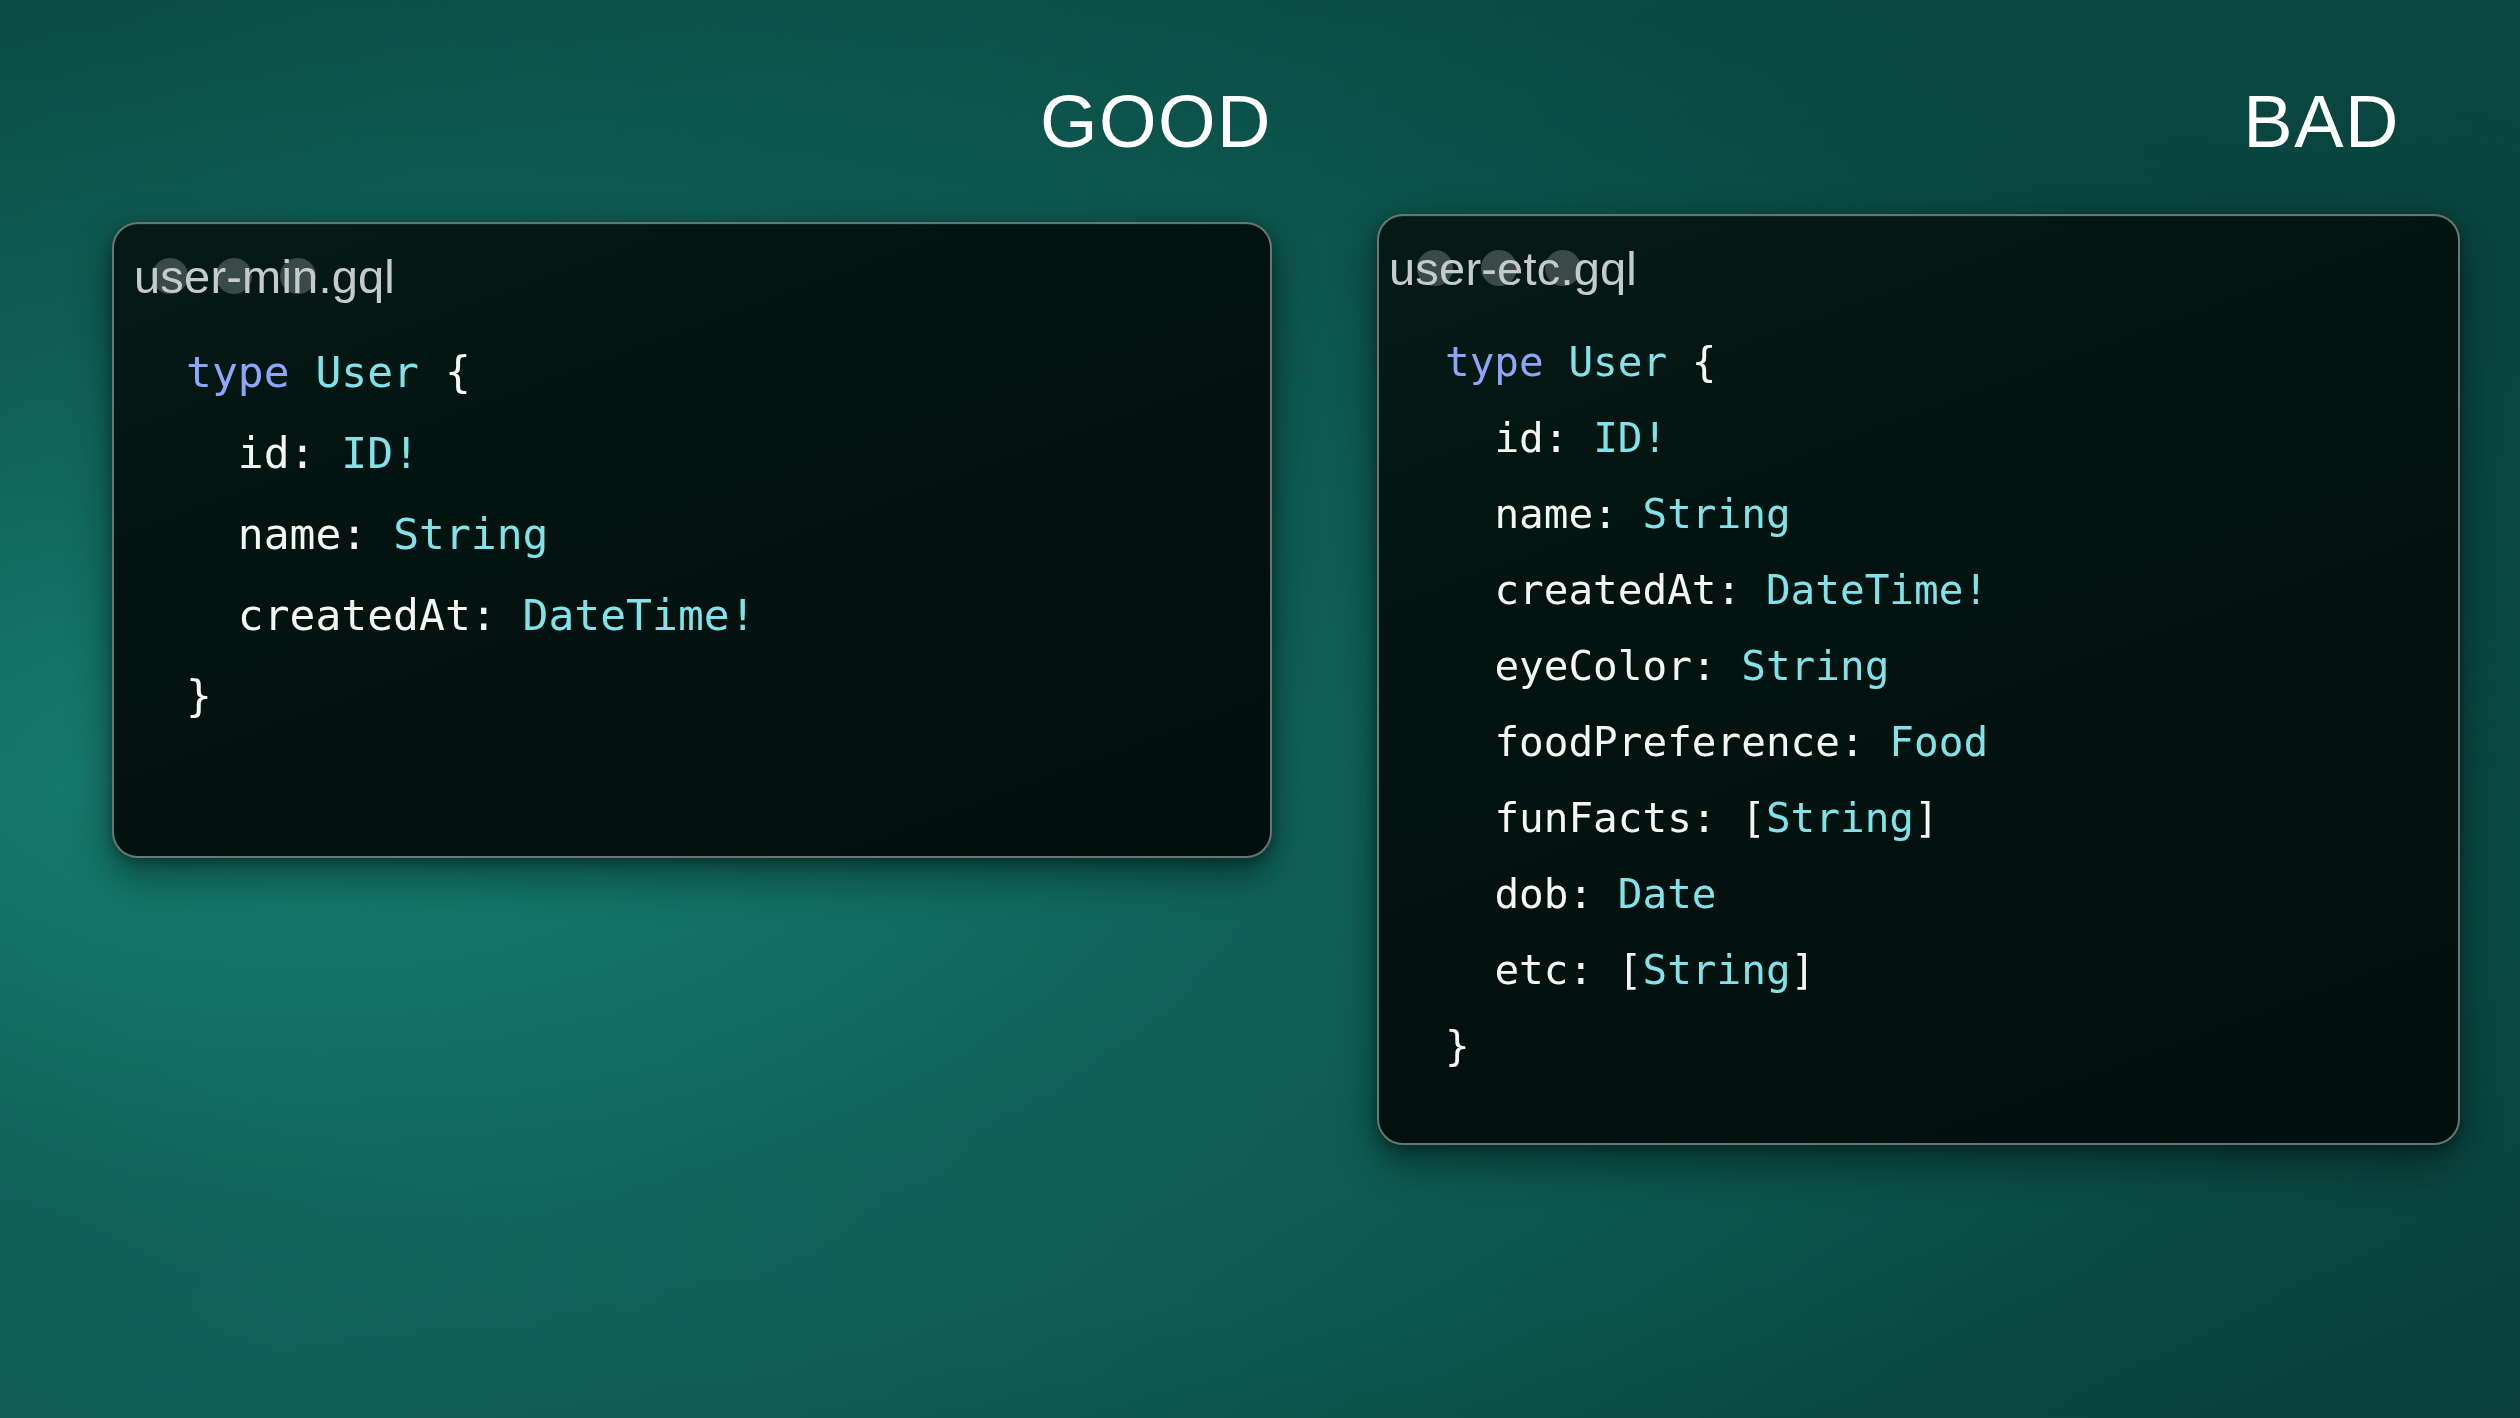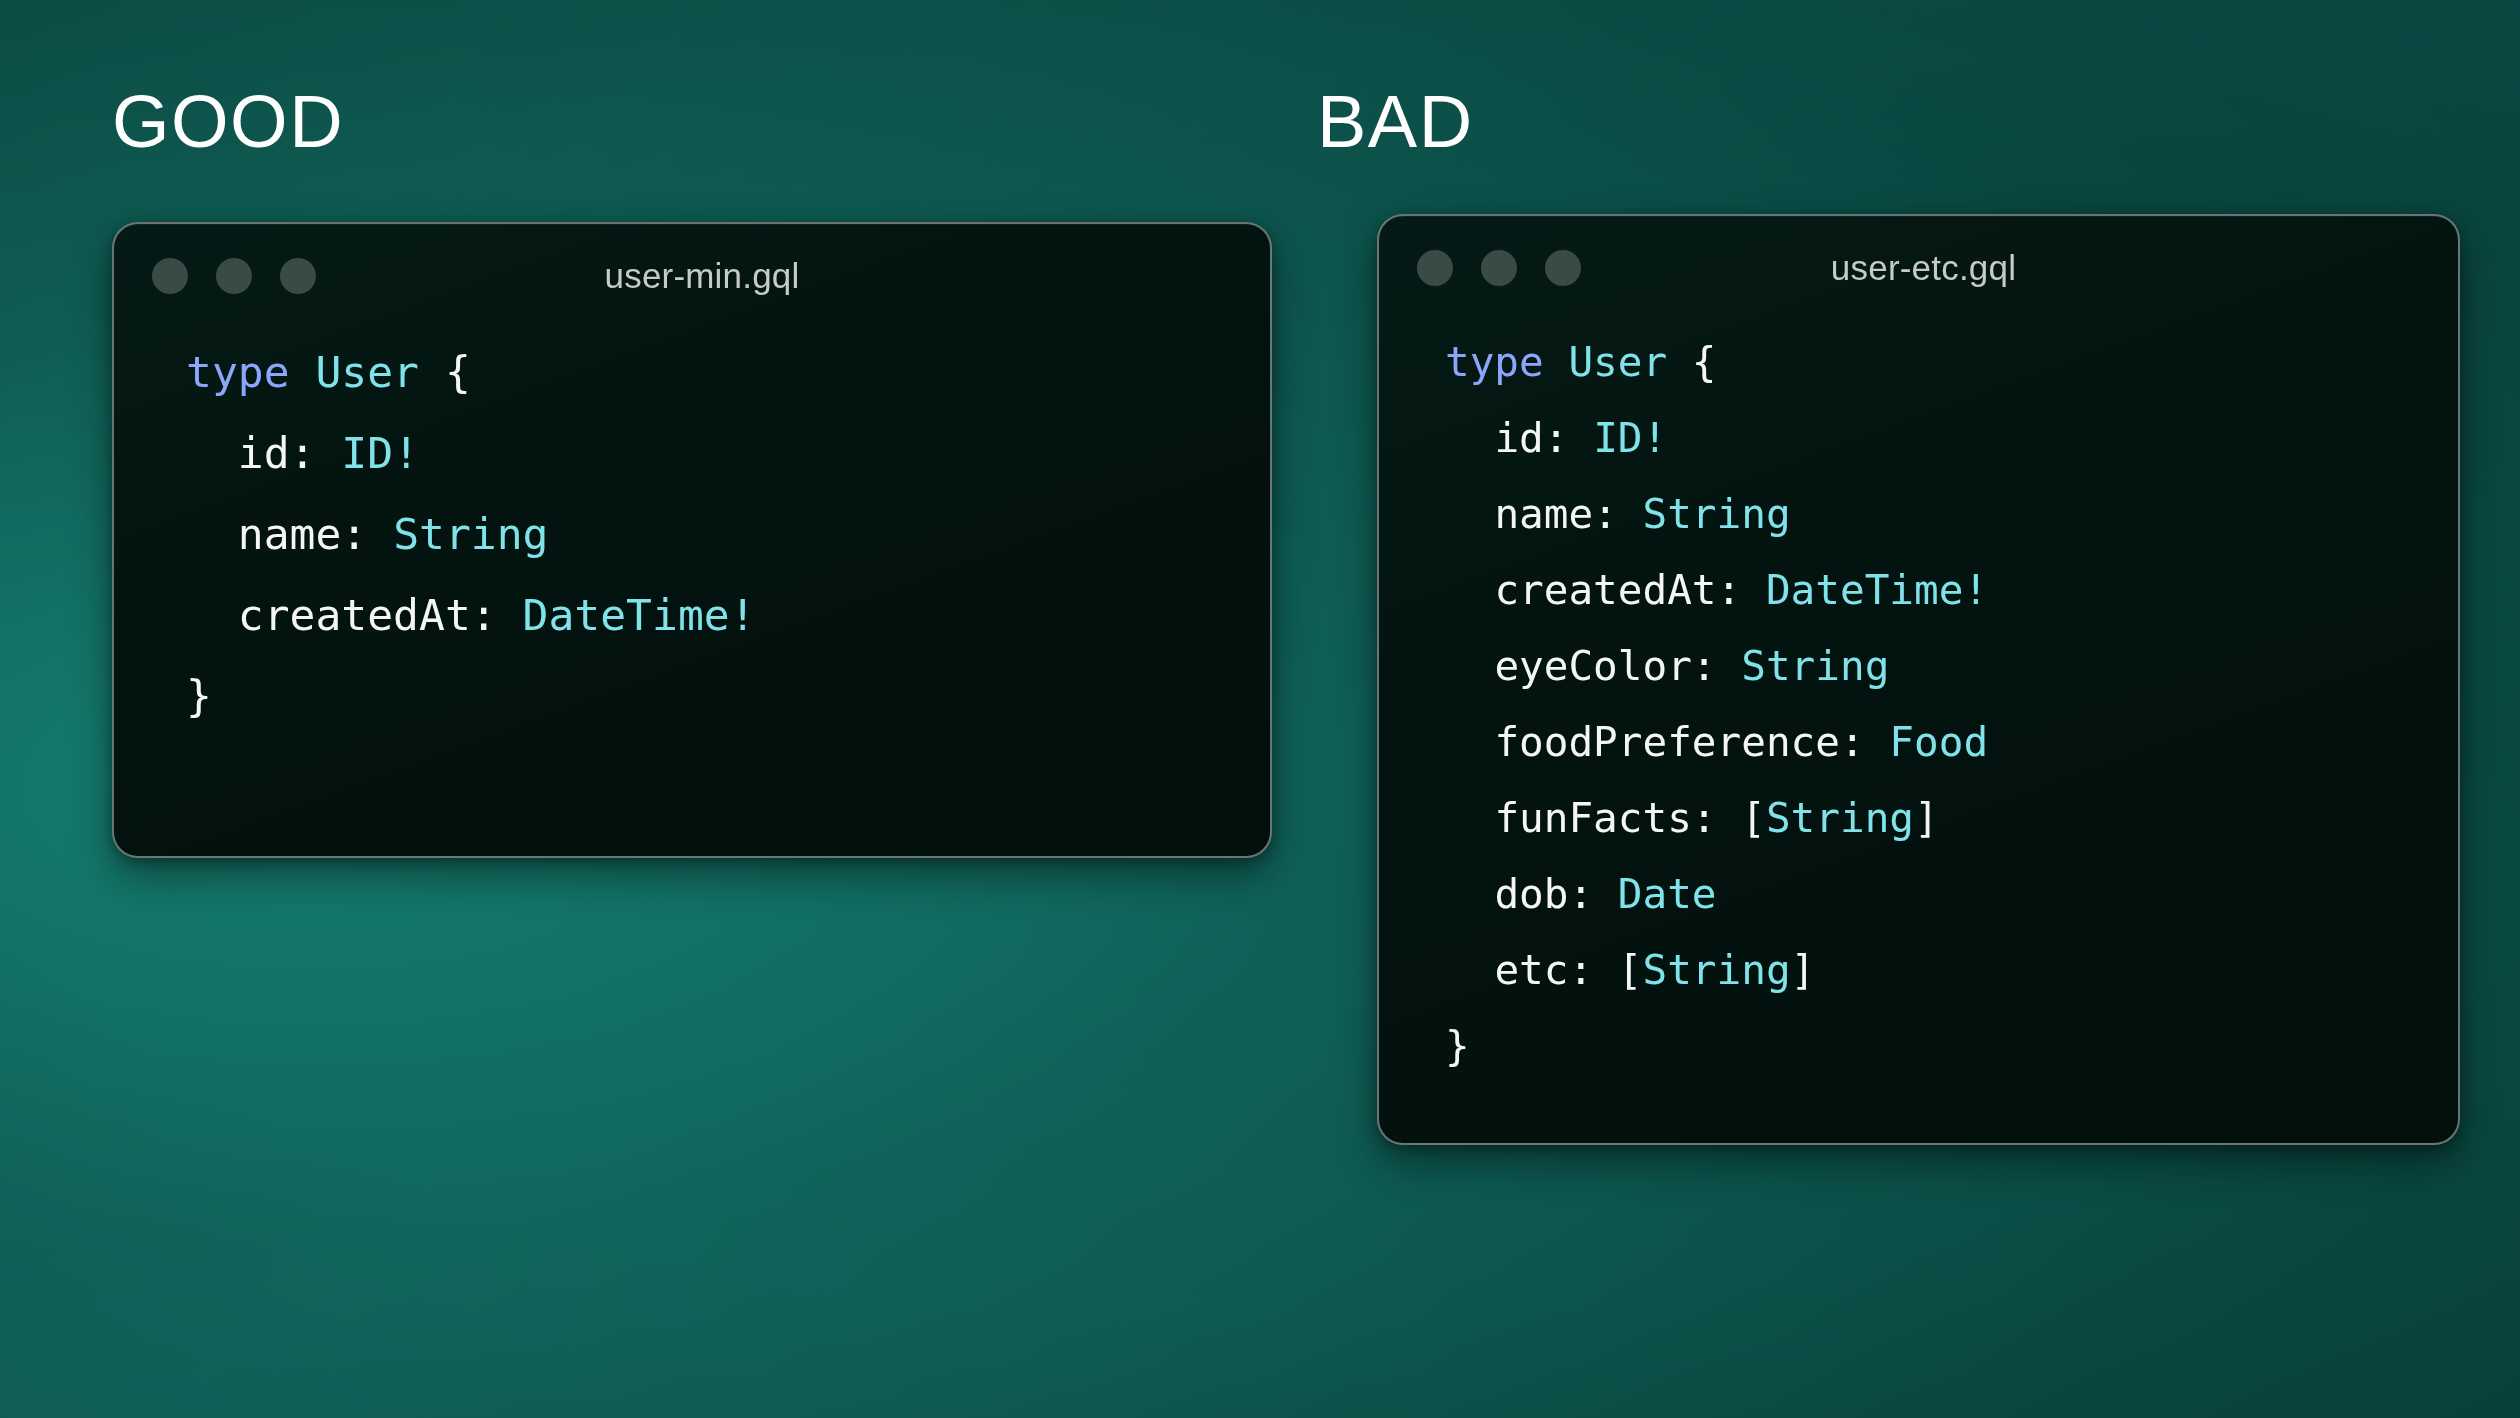--- a/index.html
+++ b/index.html
@@ -24,21 +24,21 @@
   .stage { position:absolute; inset:0; }
 
   .col-title {
     position:absolute;
     color:#ffffff;
     font-size:74px;
     font-weight:300;
     letter-spacing:1.5px;
     line-height:1;
     white-space:nowrap;
-    text-align:left;
+    text-align:right;
   }
   #title-good { left:112px; width:1160px; top:85px; }
   #title-bad  { left:1317px; width:1083px; top:85px; }
 
   .window {
     position:absolute;
     background:linear-gradient(160deg, #051a16 0%, #03130f 42%, #02100d 100%);
     border:2.5px solid rgba(190,198,196,0.55);
     border-radius:26px;
     box-shadow:
@@ -60,23 +60,22 @@
   .dots { display:flex; gap:28px; align-items:center; }
   .dot {
     width:36px; height:36px;
     border-radius:50%;
     background:#3a4a46;
     display:block;
   }
   .filename {
     position:absolute;
     left:0; right:0;
-    text-align:center;
     color:#c5cbca;
-    font-size:35px;
+    font-size:47px;
     font-weight:400;
     letter-spacing:0.2px;
     pointer-events:none;
   }
   #window-good .filename { padding-left:20px; }
   #window-bad  .filename { padding-left:10px; }
 
   .code {
     font-family:"DejaVu Sans Mono", "Liberation Mono", monospace;
     font-size:42px;

